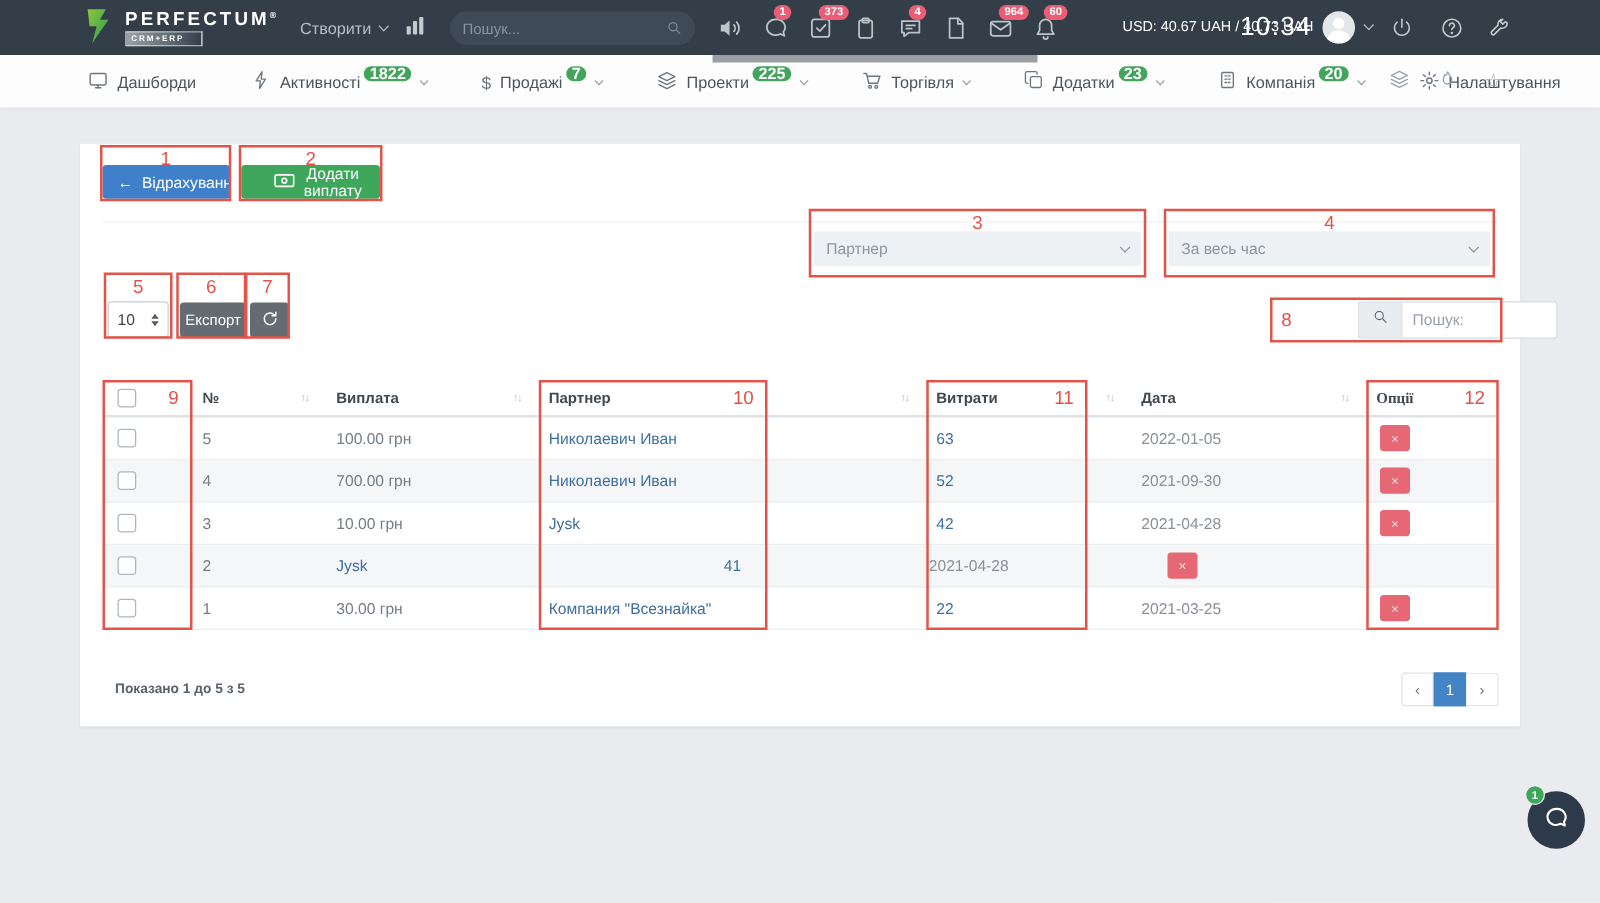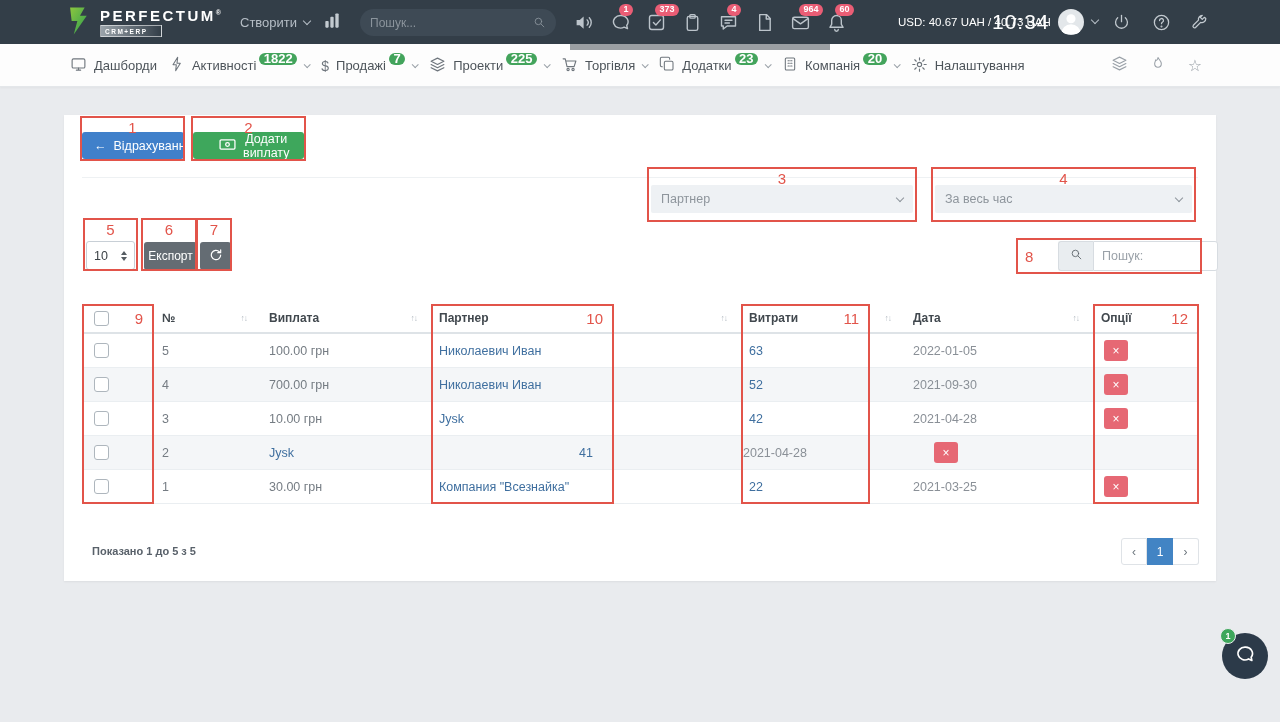--- a/index.html
+++ b/index.html
@@ -34,21 +34,21 @@
   .clock { position:absolute; left:992px; top:0; height:44px; display:flex; align-items:center;
     color:#fff; font-size:21px; font-weight:300; letter-spacing:1px; }
   .avatar { position:absolute; left:1058px; top:9px; width:26px; height:26px; border-radius:50%;
     background:#e3e7ea; overflow:hidden; cursor:pointer; }
   .av-chev { position:absolute; left:1092px; top:20px; }
   .tb-right-ic { position:absolute; top:13px; cursor:pointer; }
 
   
   #navbar { position:absolute; left:0; top:44px; width:1280px; height:43px; background:#fdfdfd;
     border-bottom:1px solid #e4e7ea; box-shadow:0 1px 2px rgba(0,0,0,.04); }
-  .nav-items { position:absolute; left:70px; top:0; height:43px; display:flex; align-items:center; gap:12px; }
+  .nav-items { position:absolute; left:70px; top:0; height:43px; display:flex; align-items:center; gap:44px; }
   .nav-item { display:flex; align-items:center; gap:7px; color:#4d545a; font-size:13px; cursor:pointer; white-space:nowrap; }
   .nav-item svg, .nav-item .txt-ic { color:#6f767d; }
   .nav-badge { background:#43a45c; color:#fff; font-size:13px; font-weight:700; border-radius:7px;
     padding:1.5px 4.5px; line-height:9px; transform:translateY(-7px); margin-left:-4px; }
   .nav-chev { width:5px; height:5px; border-right:1.5px solid #9aa1a8; border-bottom:1.5px solid #9aa1a8;
     transform:rotate(45deg) translateY(-1px); }
   .nav-right { position:absolute; right:78px; top:0; height:43px; display:flex; align-items:center; gap:22px; }
   .scroll-artifact { position:absolute; left:570px; top:0; width:260px; height:6px; background:#9b9fa3; }
 
   
@@ -73,34 +73,34 @@
     border:1px solid #c8cfd6; border-radius:3px; display:flex; align-items:center; padding:0 7px;
     font-size:12.5px; color:#3c4247; cursor:pointer; }
   .stepper { margin-left:auto; display:flex; flex-direction:column; gap:2px; }
   .tri-up { width:0; height:0; border-left:3.5px solid transparent; border-right:3.5px solid transparent;
     border-bottom:4.5px solid #555c62; }
   .tri-dn { width:0; height:0; border-left:3.5px solid transparent; border-right:3.5px solid transparent;
     border-top:4.5px solid #555c62; }
   #btn-export { left:144px; top:242px; width:53px; height:28px; background:#646c73; padding:0; justify-content:center; font-size:12px; }
   #btn-refresh { left:200px; top:242px; width:31px; height:28px; background:#646c73; padding:0; justify-content:center; }
 
-  .search-group { position:absolute; left:1058px; top:241px; height:30px; display:flex; }
+  .search-group { position:absolute; left:1086px; top:241px; height:30px; display:flex; }
   .search-btn { width:35px; height:30px; background:#e9edf0; border:1px solid #d7dce1; border-right:0;
     border-radius:3px 0 0 3px; display:flex; align-items:center; justify-content:center; cursor:pointer; }
   .search-group input { width:125px; height:30px; border:1px solid #d7dce1; border-radius:0 3px 3px 0;
     outline:none; padding:0 8px; font-size:12.5px; color:#3c4247; font-family:inherit; }
   .search-group input::placeholder { color:#9aa1a8; }
 
   
   #table { position:absolute; left:82px; top:304px; width:1116px; }
   .t-row { display:flex; align-items:center; height:34px; }
   .t-head { height:30px; border-bottom:2px solid #dee3e7; }
   .t-row > div { padding-left:8px; font-size:12.5px; display:flex; align-items:center; height:100%; }
   .c-check { width:72px; } .c-num { width:107px; } .c-pay { width:170px; }
-  .c-partner { width:310px; } .c-exp { width:164px; } .c-date { width:188px; } .c-opt { width:105px; }
+  .c-partner { width:310px; } .c-exp { width:164px; } .c-date { width:188px; } .c-opt { width:105px;font-family:Liberation Serif, serif; }
   .t-head > div { font-size:12px; font-weight:700; color:#41484e; }
   .sort { margin-left:auto; margin-right:14px; font-size:8.5px; letter-spacing:-1px; color:#b6bdc4; font-weight:400; }
   .sort::after { content:"↑↓"; }
   .t-body .t-row { border-bottom:1px solid #eaeef1; }
   .t-body .t-row:nth-child(even) { background:#f4f6f8; }
   .cell-muted { color:#757c83; }
   .cell-date { color:#8a9097; }
   a.cell-link { color:#3f6f9f; text-decoration:none; cursor:pointer; }
   .cbx { width:15px; height:15px; border:1.5px solid #aeb6bd; border-radius:3px; background:#fff;
     appearance:none; -webkit-appearance:none; cursor:pointer; margin-left:4px; }

